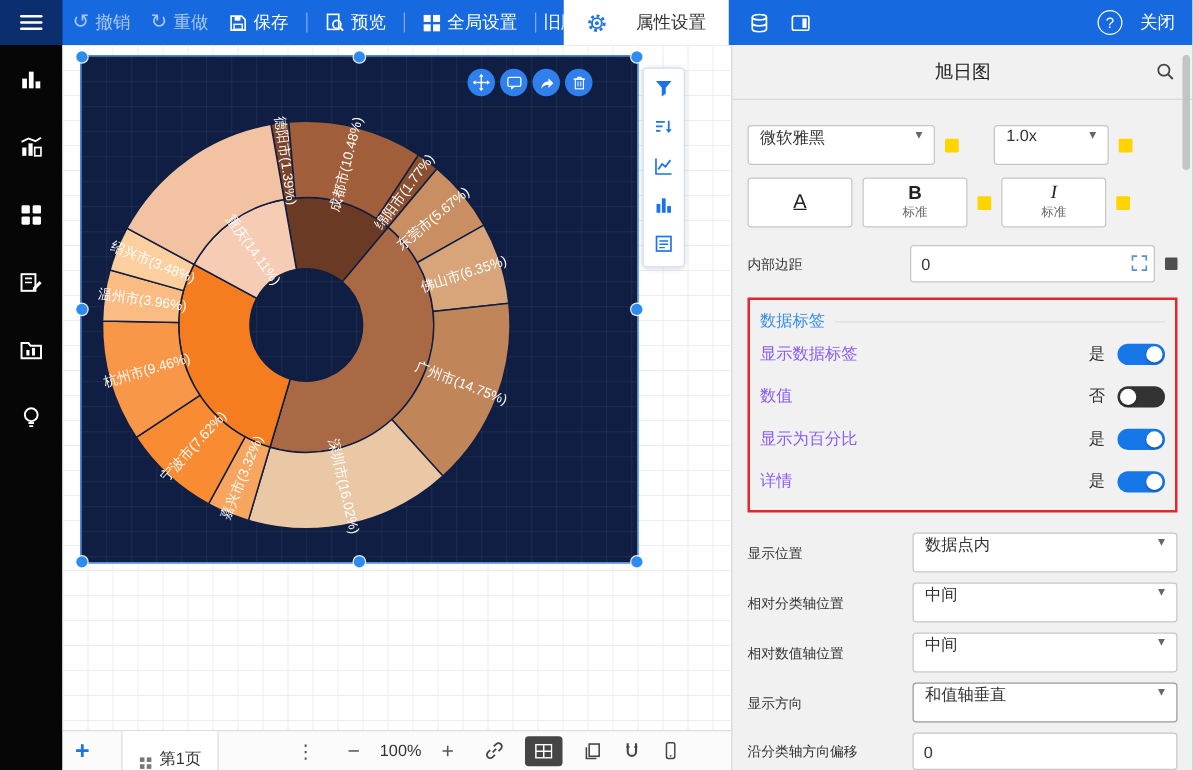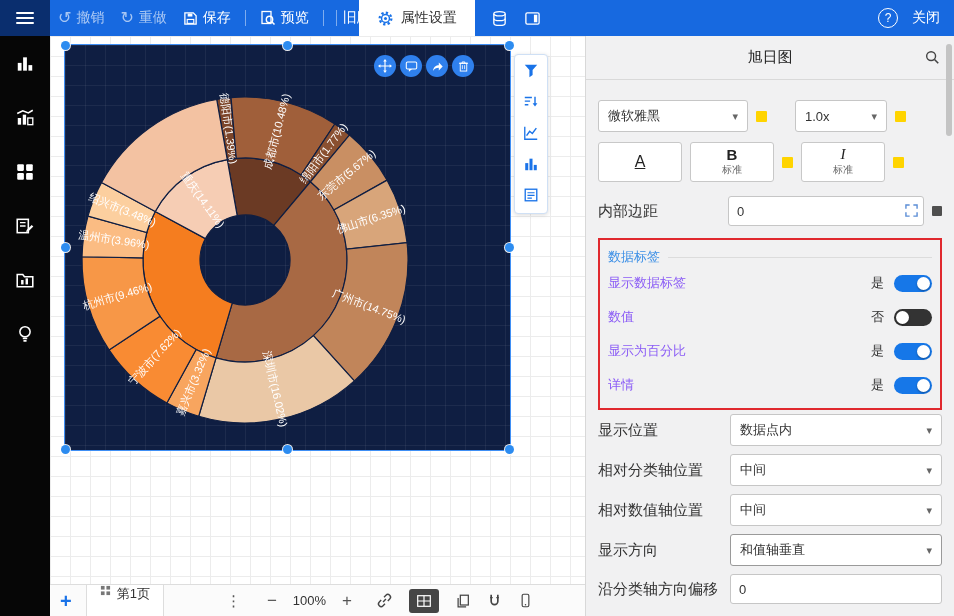--- a/index.html
+++ b/index.html
@@ -8,21 +8,21 @@
 
   
   .topbar{position:absolute;left:0;top:0;width:954px;height:36px;background:#1769e0;display:flex;align-items:stretch;color:#fff}
   .ham-block{width:50px;background:#0a2e6e;display:flex;align-items:center;justify-content:center;cursor:pointer;flex:none}
   .ham i{display:block;width:18px;height:2px;background:#fff;margin:3px 0;border-radius:1px}
   .tb-btn{display:flex;align-items:center;gap:5px;background:none;border:none;color:#fff;font-size:14px;padding:0 8px;cursor:pointer;font-family:inherit}
   .tb-btn.dim{opacity:.62}
   .tb-ico{font-size:16px;line-height:1;display:flex;align-items:center}
   .tb-sep{width:1px;height:16px;background:rgba(255,255,255,.45);align-self:center;margin:0 6px}
   .legacy{width:16px;overflow:hidden;white-space:nowrap;align-self:center;font-size:14px;flex:none}
-  .tab-active{display:flex;align-items:center;gap:7px;background:#fff;color:#333;padding:0 18px;font-size:14px;cursor:pointer;flex:none}
+  .tab-active{display:flex;align-items:center;gap:23px;background:#fff;color:#333;padding:0 18px;font-size:14px;cursor:pointer;flex:none}
   .tb-right{margin-left:auto;display:flex;align-items:center;gap:14px;padding-right:14px}
   .help-circle{width:20px;height:20px;border:1.5px solid #fff;border-radius:50%;display:flex;align-items:center;justify-content:center;font-size:12px;color:#fff;cursor:pointer}
 
   
   .sidebar{position:absolute;left:0;top:36px;width:50px;height:580px;background:#060606;display:flex;flex-direction:column;align-items:center;padding-top:14px;gap:24px}
   .sb-btn{width:34px;height:30px;display:flex;align-items:center;justify-content:center;background:none;border:none;cursor:pointer}
 
   
   .canvas{position:absolute;left:50px;top:36px;width:535px;height:548px;background:#fff;
     background-image:linear-gradient(#ececec 1px,transparent 1px),linear-gradient(90deg,#ececec 1px,transparent 1px);
@@ -38,37 +38,37 @@
   .chart-btns{position:absolute;right:36px;top:10px;display:flex;gap:4px}
   .cbtn{width:22px;height:22px;border-radius:50%;background:#2f80ed;border:none;display:flex;align-items:center;justify-content:center;cursor:pointer}
   .handle{position:absolute;width:9px;height:9px;border-radius:50%;background:#2d8cf0;box-shadow:0 0 0 1px rgba(255,255,255,.9)}
   .float-toolbar{position:absolute;left:464px;top:18px;width:34px;background:#fff;border:1px solid #cfe0f5;border-radius:4px;
     box-shadow:0 1px 4px rgba(0,0,0,.15);display:flex;flex-direction:column;align-items:center;padding:7px 0;gap:11px;z-index:5}
   .ft-btn{width:22px;height:20px;display:flex;align-items:center;justify-content:center;background:none;border:none;cursor:pointer}
 
   
   .bottombar{position:absolute;left:50px;top:584px;width:535px;height:32px;background:#fbfbfb;border-top:1px solid #ddd;display:flex;align-items:center}
   .bb-plus{color:#1a73e8;font-size:20px;font-weight:bold;background:none;border:none;cursor:pointer;margin-left:10px;line-height:1}
-  .page-tab{height:31px;background:#fff;border-left:1px solid #ddd;border-right:1px solid #ddd;display:flex;align-items:flex-start;gap:6px;padding:0 13px;margin-left:14px;cursor:pointer}
+  .page-tab{height:31px;background:#fff;border-left:1px solid #ddd;border-right:1px solid #ddd;display:flex;align-items:flex-end;gap:6px;padding:0 13px;margin-left:25px;cursor:pointer}
   .bb-dots{margin-left:62px;color:#555;font-size:15px;cursor:pointer;background:none;border:none}
   .zoom-group{display:flex;align-items:center;margin-left:26px;gap:16px}
   .zoom-btn{background:none;border:none;color:#555;font-size:17px;cursor:pointer;line-height:1}
   .zoom-val{font-size:13px;color:#333}
   .bb-ico{background:none;border:none;cursor:pointer;display:flex;align-items:center;justify-content:center}
   .grid-dark{width:30px;height:24px;background:#454545;border-radius:3px}
 
   
   .panel{position:absolute;left:585px;top:36px;width:369px;height:580px;background:#f1f1f2;border-left:1px solid #d8d8d8;overflow:hidden}
   .panel-header{height:44px;display:flex;align-items:center;justify-content:center;position:relative;border-bottom:1px solid #d9d9d9}
   .panel-title{font-size:15px;color:#222}
   .panel-search{position:absolute;right:14px;top:13px;background:none;border:none;cursor:pointer}
   .panel-body{padding:10px 12px 0 12px}
   .sec-label{color:#555;font-size:13px;margin-top:4px}
   .row{display:flex;align-items:center;margin-top:10px}
-  .sel{height:32px;background:#fff;border:1px solid #c6c6c6;border-radius:3px;display:flex;align-items:center;justify-content:space-between;padding:0 9px;cursor:pointer;font-size:13px;color:#333}
+  .sel{height:32px;background:#fff;border:1px solid #c6c6c6;border-radius:3px;display:flex;justify-content:space-between;padding:0 9px;cursor:pointer;font-size:13px;color:#333}
   .sel .chev{color:#666;font-size:11px;margin-left:6px}
   .ysq{width:11px;height:11px;background:#ffd400;border-radius:1px;flex:none;margin-left:8px}
   .dsq{width:10px;height:10px;background:#4f4f4f;border-radius:1px;flex:none;margin-left:8px}
   .font-sel{width:150px}
   .scale-sel{width:92px;margin-left:28px}
   .style-btn{width:84px;height:40px;background:#fff;border:1px solid #c8c8c8;border-radius:3px;display:flex;flex-direction:column;align-items:center;justify-content:center;cursor:pointer;font-family:inherit}
   .style-btn + .style-btn{margin-left:8px}
   .glyph-a{font-size:16px;color:#222;text-decoration:underline}
   .glyph-b{font-size:15px;font-weight:bold;color:#222;line-height:1}
   .glyph-i{font-size:15px;font-style:italic;color:#222;line-height:1;font-family:"Liberation Serif","DejaVu Serif",serif}
@@ -84,21 +84,21 @@
   .db-line{height:1px;background:#dcdcdc;flex:1}
   .toggle-row{display:flex;align-items:center;height:34px}
   .t-label{font-size:13px;color:#8b5cf6}
   .t-state{margin-left:auto;font-size:13px;color:#333;margin-right:10px}
   .toggle{width:38px;height:17px;border-radius:9px;background:#333;position:relative;cursor:pointer;flex:none}
   .toggle .knob{position:absolute;left:2px;top:2px;width:13px;height:13px;border-radius:50%;background:#fff;box-shadow:0 1px 2px rgba(0,0,0,.35)}
   .toggle.on{background:#1677e8}
   .toggle.on .knob{left:auto;right:2px}
   .prow{display:flex;align-items:center;margin-top:8px}
   .prow .sel,.prow .txt-input{width:212px;margin-left:auto}
-  .p-label{font-size:15px;color:#333}
+  .p-label{font-size:11px;color:#333}
   .panel-scroll{position:absolute;right:2px;top:8px;width:6px;height:564px}
   .panel-thumb{width:6px;height:92px;background:#c4c4c4;border-radius:3px}
 
   .sun-svg{position:absolute;left:0;top:0}
 </style>
 </head>
 <body>
 
 <div class="app">
 
@@ -133,20 +133,31 @@
       <span class="tb-ico">
         <svg width="16" height="16" viewBox="0 0 16 16">
             <rect x="2" y="1.5" width="9" height="12" fill="none" stroke="#fff" stroke-width="1.3"></rect>
             <circle cx="9.5" cy="9.5" r="3.2" fill="none" stroke="#fff" stroke-width="1.4"></circle>
             <path d="M11.8 11.8 L14.5 14.5" stroke="#fff" stroke-width="1.6"></path>
           </svg>
       </span>
       <span>预览</span>
     </button>
     <span class="tb-sep"></span>
+    <button class="tb-btn">
+      <span class="tb-ico">
+        <svg width="15" height="15" viewBox="0 0 16 16">
+            <rect x="1" y="1" width="6" height="6" fill="#fff"></rect>
+            <rect x="9" y="1" width="6" height="6" fill="#fff"></rect>
+            <rect x="1" y="9" width="6" height="6" fill="#fff"></rect>
+            <rect x="9" y="9" width="6" height="6" fill="#fff"></rect>
+          </svg>
+      </span>
+      <span>全局设置</span>
+    </button>
     <span class="tb-sep"></span>
     <span class="legacy">旧版</span>
     <div class="tab-active">
       <span style="display:flex">
         <svg width="17" height="17" viewBox="0 0 18 18">
             <circle cx="9" cy="9" r="6.2" fill="none" stroke="#1a73e8" stroke-width="2.4" stroke-dasharray="2.4 2.4"></circle>
             <circle cx="9" cy="9" r="4.2" fill="none" stroke="#1a73e8" stroke-width="1.6"></circle>
             <circle cx="9" cy="9" r="1.6" fill="#1a73e8"></circle>
           </svg>
       </span>
@@ -511,21 +522,21 @@
         </div>
         <div class="toggle-row">
           <span class="t-label">详情</span>
           <span class="t-state">是</span>
           <div class="toggle on">
               <span class="knob"></span>
             </div>
         </div>
       </div>
 
-      <div class="prow" style="margin-top:4px">
+      <div class="prow" style="margin-top:16px">
         <span class="p-label">显示位置</span>
         <div class="sel">
           <span>数据点内</span>
           <span class="chev">▾</span>
         </div>
       </div>
       <div class="prow">
         <span class="p-label">相对分类轴位置</span>
         <div class="sel">
           <span>中间</span>

